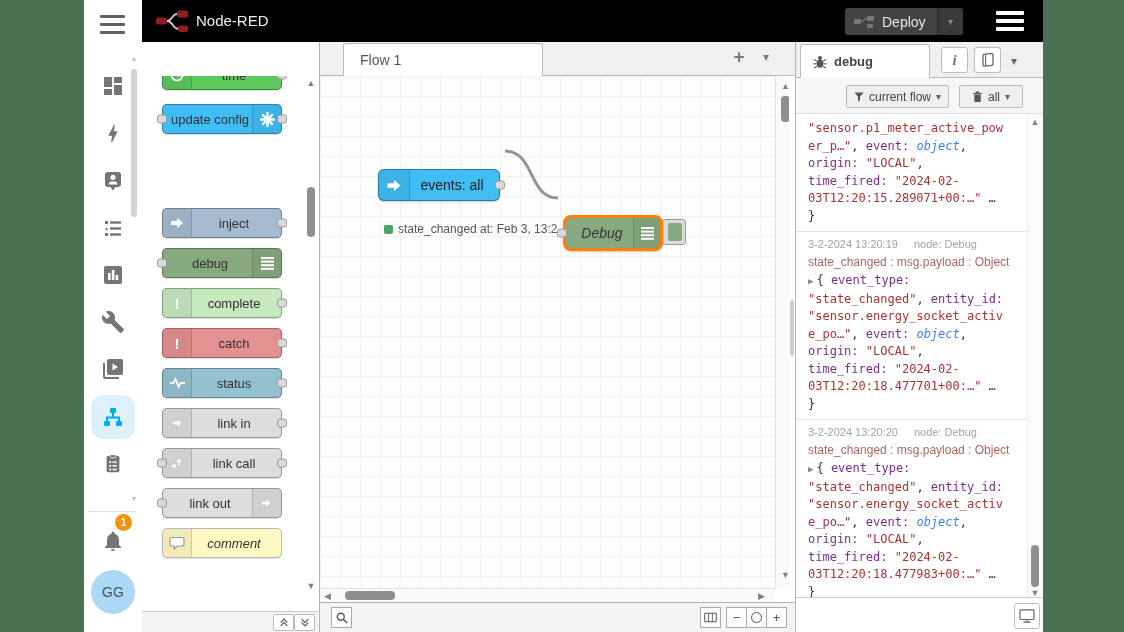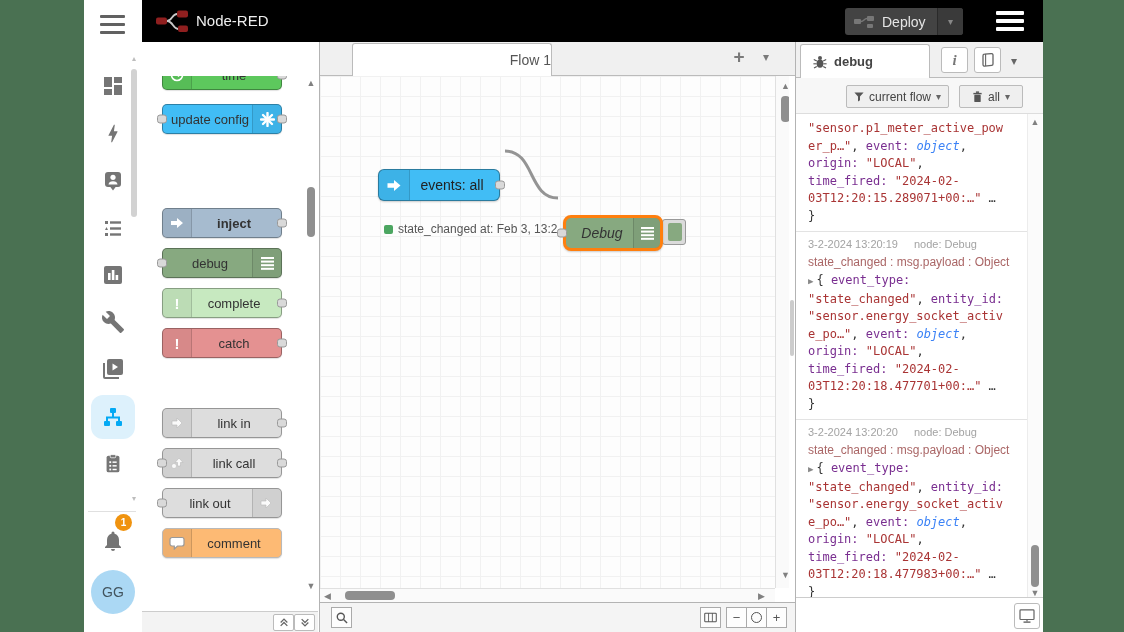--- a/index.html
+++ b/index.html
@@ -43,21 +43,21 @@
   .port{position:absolute;width:10px;height:9px;background:#d9d9d9;border:1px solid #999;border-radius:3px;top:50%;transform:translateY(-50%);box-sizing:border-box;}
   .port.pl{left:-6px;}  .port.pr{right:-6px;}
   .p-cat{position:absolute;left:0;width:177px;height:30px;background:#f3f3f3;border-top:1px solid #ddd;border-bottom:1px solid #ddd;display:flex;align-items:center;gap:9px;padding-left:13px;box-sizing:border-box;font-weight:bold;color:#444;font-size:13px;}
   .excl{color:#fff;font-weight:bold;font-size:15px;}
   
   .sb-thumb{position:absolute;background:#8f8f8f;border-radius:4px;}
   .sb-arrow{position:absolute;color:#808080;text-align:center;}
   
   .ws{position:absolute;left:236px;top:42px;width:475px;height:590px;}
   .ws-tabbar{position:absolute;left:0;top:0;right:0;height:34px;background:#f0f0f0;border-bottom:1px solid #bbb;box-sizing:border-box;}
-  .ws-tab{position:absolute;left:32px;top:1px;width:200px;height:33px;background:#fff;border:1px solid #bbb;border-bottom:none;border-radius:3px 3px 0 0;box-sizing:border-box;display:flex;align-items:center;justify-content:flex-end;}
+  .ws-tab{position:absolute;left:23px;top:1px;width:200px;height:33px;background:#fff;border:1px solid #bbb;border-bottom:none;border-radius:3px 3px 0 0;box-sizing:border-box;display:flex;align-items:center;}
   .ws-tab span{margin-left:16px;font-size:14px;color:#555;}
   .ws-grid{position:absolute;left:0;top:34px;width:455px;height:512px;background-color:#fdfdfd;background-image:linear-gradient(#f1f1f1 1px,transparent 1px),linear-gradient(90deg,#f1f1f1 1px,transparent 1px);background-size:20px 20px;}
   .cnode{position:absolute;border:1px solid rgba(0,0,0,0.35);border-radius:6px;box-shadow:0 1px 2px rgba(0,0,0,0.2);box-sizing:border-box;}
   .cnode.sel{border:3px solid #ff7f0e;border-radius:8px;}
   .vstrack{position:absolute;left:455px;top:34px;width:20px;height:512px;background:#fafafa;border-left:1px solid #e0e0e0;box-sizing:border-box;}
   .hstrack{position:absolute;left:0;top:546px;width:455px;height:14px;background:#fafafa;border-top:1px solid #e0e0e0;box-sizing:border-box;}
   .ws-footer{position:absolute;left:0;top:560px;width:475px;height:30px;background:#f4f4f4;border-top:1px solid #b3b3b3;box-sizing:border-box;}
   .tool-btn{position:absolute;top:4px;width:21px;height:21px;background:#fdfdfd;border:1px solid #aaa;box-sizing:border-box;display:flex;align-items:center;justify-content:center;color:#555;font-size:13px;}
   
   .sb{position:absolute;left:711px;top:42px;width:248px;height:590px;border-left:1px solid #b3b3b3;box-sizing:border-box;background:#fff;}
@@ -224,21 +224,21 @@
             </div>
         <div class="port pl"></div>
         <div class="port pr"></div>
       </div>
       <div class="pnode" style="top: 132px; background-color: rgb(166, 187, 207);">
         <div class="istrip il">
               <svg width="14" height="12" viewBox="0 0 14 12">
                 <polygon points="1,4 7,4 7,1 13,6 7,11 7,8 1,8" fill="#fff"></polygon>
               </svg>
             </div>
-        <div class="plabel" style="left:28px;right:4px;font-weight:bold;">inject</div>
+        <div class="plabel" style="left:28px;right:4px;">inject</div>
         <div class="port pr"></div>
       </div>
       <div class="pnode" style="top: 172px; background-color: rgb(135, 169, 128);">
         <div class="plabel" style="left:4px;right:28px;">debug</div>
         <div class="istrip ir">
               <svg width="13" height="13" viewBox="0 0 13 13" fill="#fff">
                 <rect y="0" width="13" height="2"></rect>
                 <rect y="3.6" width="13" height="2"></rect>
                 <rect y="7.2" width="13" height="2"></rect>
                 <rect y="10.8" width="13" height="2"></rect>
@@ -253,20 +253,29 @@
         <div class="plabel" style="left:28px;right:4px;">complete</div>
         <div class="port pr"></div>
       </div>
       <div class="pnode" style="top: 252px; background-color: rgb(228, 145, 145);">
         <div class="istrip il">
               <span class="excl">!</span>
             </div>
         <div class="plabel" style="left:28px;right:4px;">catch</div>
         <div class="port pr"></div>
       </div>
+      <div class="pnode" style="top: 292px; background-color: rgb(148, 193, 208);">
+        <div class="istrip il">
+              <svg width="15" height="12" viewBox="0 0 15 12">
+                <polyline points="0,6 3.5,6 5.5,2 8.5,10 10.5,6 15,6" stroke="#fff" stroke-width="1.8" fill="none"></polyline>
+              </svg>
+            </div>
+        <div class="plabel" style="left:28px;right:4px;">status</div>
+        <div class="port pr"></div>
+      </div>
       <div class="pnode" style="top: 332px; background-color: rgb(221, 221, 221);">
         <div class="istrip il">
               <svg width="14" height="12" viewBox="0 0 14 12">
                 <polygon points="2,4 7,4 7,1 12,6 7,11 7,8 2,8" fill="#fafafa" stroke="#bbb" stroke-width="0.6"></polygon>
               </svg>
             </div>
         <div class="plabel" style="left:28px;right:4px;">link in</div>
         <div class="port pr"></div>
       </div>
       <div class="pnode" style="top: 372px; background-color: rgb(221, 221, 221);">
@@ -282,21 +291,21 @@
       </div>
       <div class="pnode" style="top: 412px; background-color: rgb(221, 221, 221);">
         <div class="plabel" style="left:4px;right:28px;">link out</div>
         <div class="istrip ir">
               <svg width="14" height="12" viewBox="0 0 14 12">
                 <polygon points="1,4 6,4 6,1 11,6 6,11 6,8 1,8" fill="#fafafa" stroke="#bbb" stroke-width="0.6"></polygon>
               </svg>
             </div>
         <div class="port pl"></div>
       </div>
-      <div class="pnode white" style="top:452px;background:#fdba74;">
+      <div class="pnode white" style="top:452px;background:#fef9c3;font-style:italic;">
         <div class="istrip il">
               <svg width="16" height="14" viewBox="0 0 16 14">
                 <path d="M3 1.5h10a2 2 0 0 1 2 2v4.5a2 2 0 0 1-2 2H8.5l-3.2 3v-3H3a2 2 0 0 1-2-2V3.5a2 2 0 0 1 2-2z" fill="#fff" stroke="#999" stroke-width="1.2"></path>
               </svg>
             </div>
         <div class="plabel" style="left:28px;right:4px;">comment</div>
       </div>
 
       <div style="position:absolute;right:1px;top:0;width:14px;height:536px;">
         <div class="sb-arrow" style="top:2px;width:14px;font-size:9px;">▲</div>

